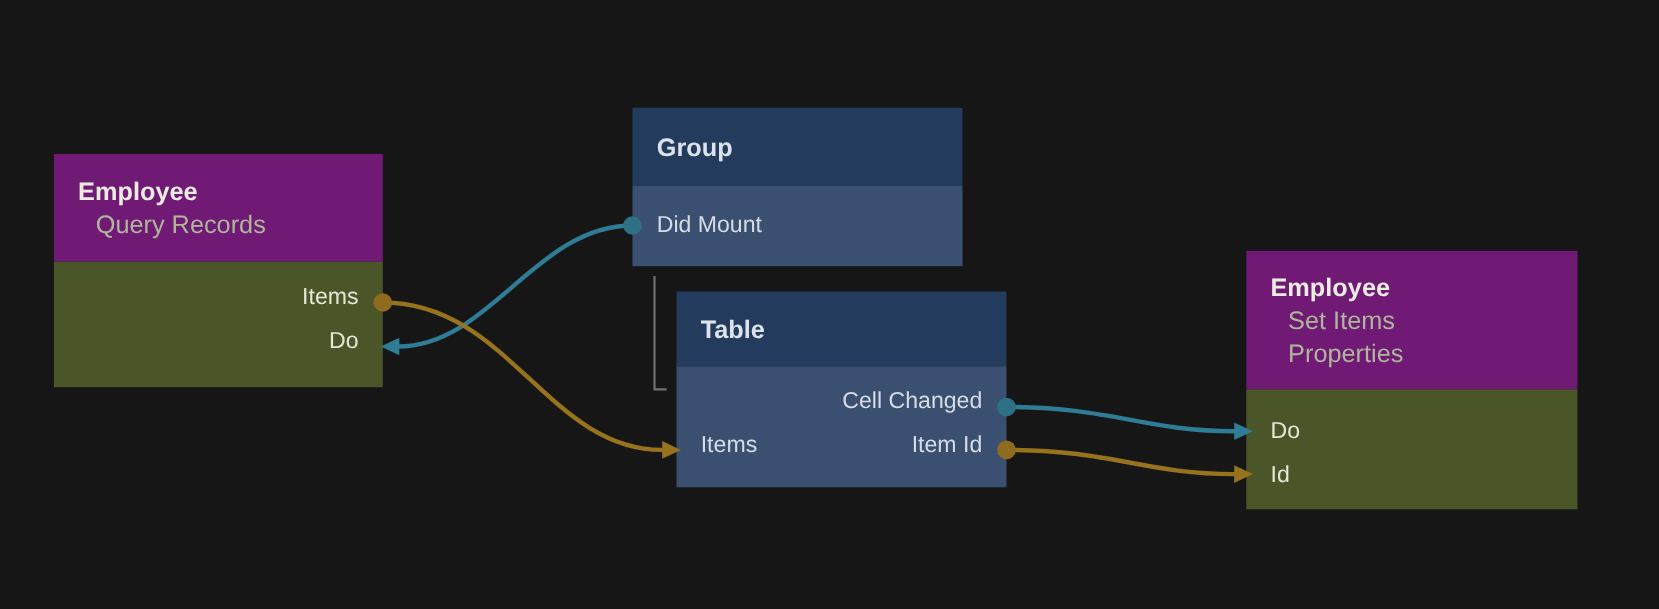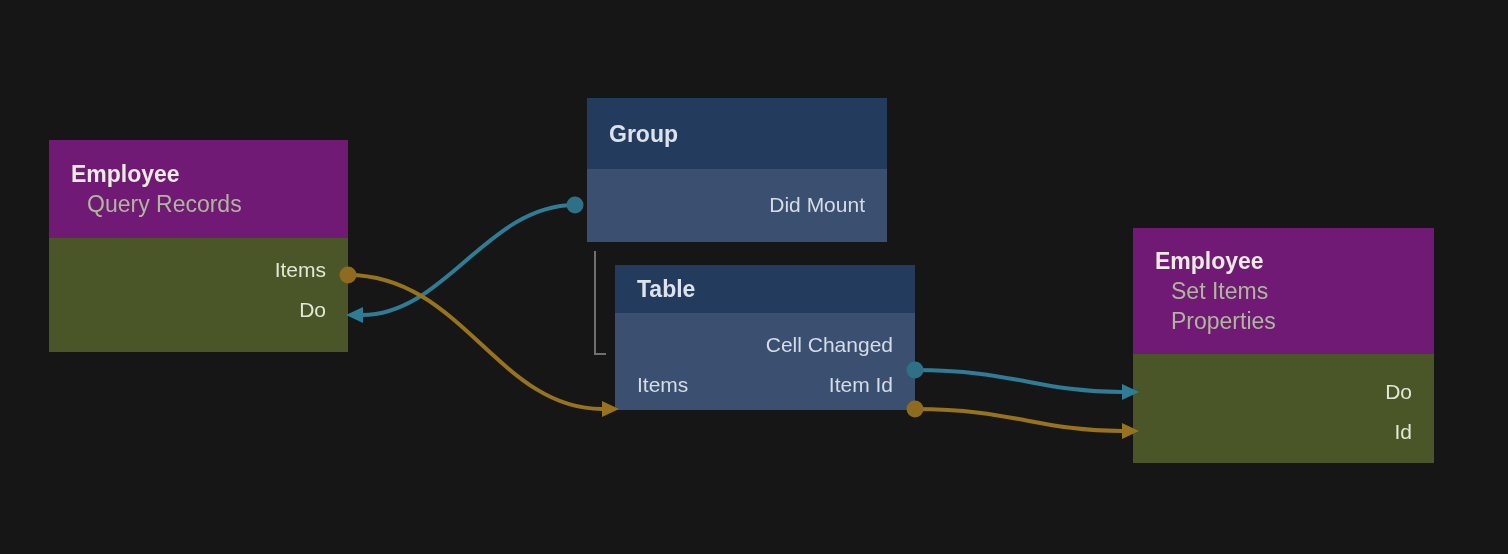--- a/index.html
+++ b/index.html
@@ -28,21 +28,21 @@
   .blue .node-body   { background:#3b5070; }
   .blue .node-title  { color:#dde3ec; }
   .blue .port-label  { color:#d6dce6; }
 
   .port-row {
     position:relative; height:40px;
     display:flex; align-items:center;
     padding:0 22px; font-size:21px;
   }
   .port-row.out  { justify-content:flex-end; }
-  .port-row.in   { justify-content:flex-end; }
+  .port-row.in   { justify-content:flex-start; }
   .port-row.both { justify-content:space-between; }
 
   .wire-layer { position:absolute; left:0; top:0; pointer-events:none; }
   .wire { fill:none; stroke-width:4; stroke-linecap:round; }
   .wire.teal   { stroke:#2e7c95; }
   .wire.orange { stroke:#96731c; }
   .fill-teal   { fill:#2e7c95; }
   .fill-orange { fill:#96731c; }
   .dot-teal    { fill:#2e7187; }
   .dot-orange  { fill:#8e6b1e; }
@@ -61,36 +61,36 @@
     <div class="node-body" style="height:114px">
       <div class="port-row out">
         <span class="port-label">Items</span>
       </div>
       <div class="port-row out">
         <span class="port-label">Do</span>
       </div>
     </div>
   </div>
 
-  <div class="node blue" style="left:575px; top:98px; width:300px;margin-left:12px;">
+  <div class="node blue" style="left:575px; top:98px; width:300px;">
     <div class="node-header" style="height:71px">
       <div class="node-title">Group</div>
     </div>
     <div class="node-body" style="height:73px; padding-top:16px;">
       <div class="port-row in">
         <span class="port-label">Did Mount</span>
       </div>
     </div>
   </div>
 
   <div class="node blue" style="left:615px; top:265px; width:300px;">
-    <div class="node-header" style="height:48px">
+    <div class="node-header" style="height:68px">
       <div class="node-title">Table</div>
     </div>
-    <div class="node-body" style="height:97px">
+    <div class="node-body" style="height:110px">
       <div class="port-row out">
         <span class="port-label">Cell Changed</span>
       </div>
       <div class="port-row both">
         <span class="port-label">Items</span>
         <span class="port-label">Item Id</span>
       </div>
     </div>
   </div>
 

